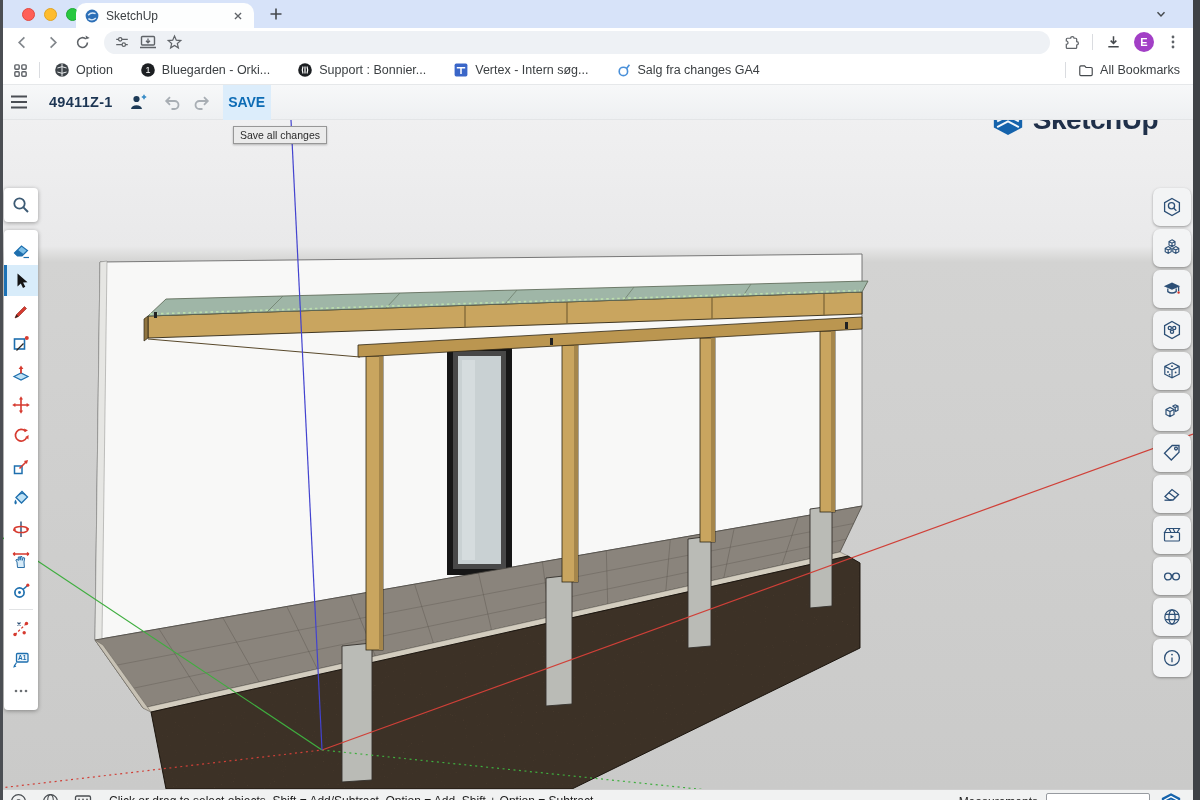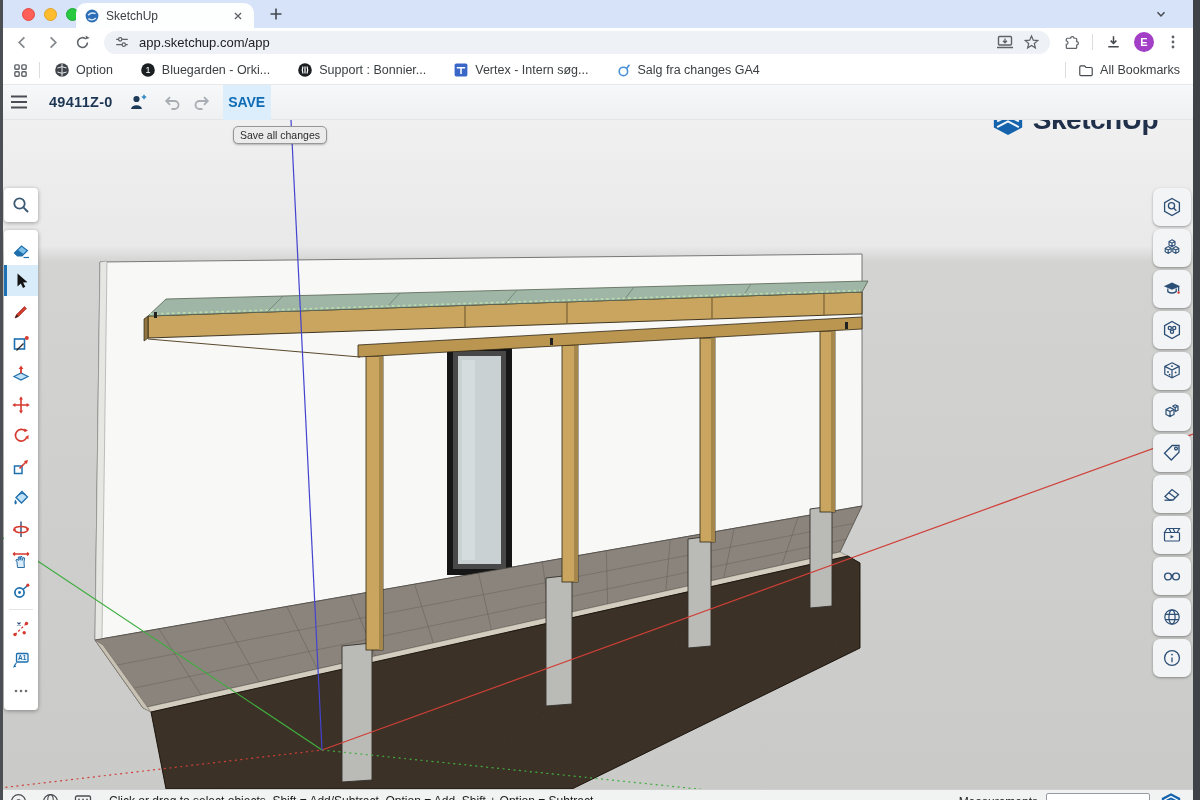--- a/index.html
+++ b/index.html
@@ -52,21 +52,21 @@
 
   
   .canvas { position:absolute; top:120px; left:0; width:1193px; height:669px;
             background:linear-gradient(180deg,#f0f0f1 0px,#e9e9ea 126px,#dbdbda 136px,#d3d3d2 142px,#cacac9 669px); }
   .canvas svg.model { position:absolute; left:0; top:0; pointer-events:none; }
 
   .banner { position:absolute; left:0; top:8px; width:237px; height:37px; background:#2d7cbb;
             display:flex; align-items:center; z-index:8; }
   .banner-text { color:#fff; font-size:12.5px; font-weight:bold; margin-left:10px; }
   .tooltip { position:absolute; left:233px; top:6px; background:#ebebeb; border:1px solid #979797;
-             border-radius:5px; font-size:10.5px; color:#2b2b2b; padding:2px 6px; z-index:9;
+             border-radius:0; font-size:10.5px; color:#2b2b2b; padding:2px 6px; z-index:9;
              box-shadow:0 1px 2px rgba(0,0,0,.25); }
 
   .logo { position:absolute; top:103px; right:42px; display:flex; align-items:center; gap:8px; z-index:15; }
   .logo-text { font-size:28px; font-weight:bold; color:#20304a; letter-spacing:-.5px; }
 
   
   .psearch { position:absolute; left:4px; top:188px; width:34px; height:34px; background:#fff; border-radius:4px;
              box-shadow:0 1px 4px rgba(0,0,0,.35); display:flex; align-items:center; justify-content:center; z-index:12; }
   .palette { position:absolute; left:4px; top:230px; width:34px; background:#fff; border-radius:4px;
              box-shadow:0 1px 4px rgba(0,0,0,.35); padding:4px 0; z-index:12; }
@@ -136,21 +136,20 @@
       <path d="M12.2 1.6 L13 5.6 L16.6 4.2 Z" fill="#5f6368"></path>
     </svg>
     <div class="omnibox">
       <svg width="16" height="16" viewBox="0 0 18 18">
         <g stroke="#5f6368" stroke-width="1.4" fill="#fff">
           <path d="M2.5 6 H15.5 M2.5 12 H15.5"></path>
           <circle cx="7" cy="6" r="1.9"></circle>
           <circle cx="11" cy="12" r="1.9"></circle>
         </g>
       </svg>
-      <span class="url">app.sketchup.com/app</span>
       <svg width="18" height="16" viewBox="0 0 18 16">
         <rect x="2.5" y="2.5" width="13" height="8.5" rx="1" stroke="#5f6368" stroke-width="1.4" fill="none"></rect>
         <path d="M9 4.5 V8.2 M7 6.8 L9 8.8 L11 6.8" stroke="#5f6368" stroke-width="1.3" fill="none"></path>
         <path d="M1 13.5 H17" stroke="#5f6368" stroke-width="1.5"></path>
       </svg>
       <svg width="17" height="17" viewBox="0 0 18 18">
         <path d="M9 2.2 L10.9 6.6 L15.6 7 L12 10.1 L13.1 14.7 L9 12.2 L4.9 14.7 L6 10.1 L2.4 7 L7.1 6.6 Z" stroke="#5f6368" stroke-width="1.3" fill="none"></path>
       </svg>
     </div>
     <div class="abar-right">
@@ -226,21 +225,21 @@
       <span class="bm-label">All Bookmarks</span>
     </div>
   </div>
 
   <div class="suhead">
     <div class="hbtn" style="margin-left:4px">
       <svg width="20" height="16" viewBox="0 0 20 16">
         <path d="M2 2.5 H18 M2 8 H18 M2 13.5 H18" stroke="#4a4e54" stroke-width="2"></path>
       </svg>
     </div>
-    <span class="doc-title">49411Z-0</span>
+    <span class="doc-title">49411Z-1</span>
     <div class="hbtn" style="margin-left:10px">
       <svg width="20" height="18" viewBox="0 0 20 18">
         <circle cx="8.5" cy="6" r="3.1" fill="#1d3a57"></circle>
         <path d="M3 16 a5.6 4.6 0 0 1 11 0 Z" fill="#1d3a57"></path>
         <path d="M13.8 4 h4.4 M16 1.8 v4.4" stroke="#2f86c4" stroke-width="1.5"></path>
       </svg>
     </div>
     <div class="hbtn" style="margin-left:4px">
       <svg width="20" height="17" viewBox="0 0 20 17">
         <path d="M4.5 7 H12.5 a4 4 0 1 1 0 8 H9.5" stroke="#a8aeb4" stroke-width="1.8" fill="none"></path>

